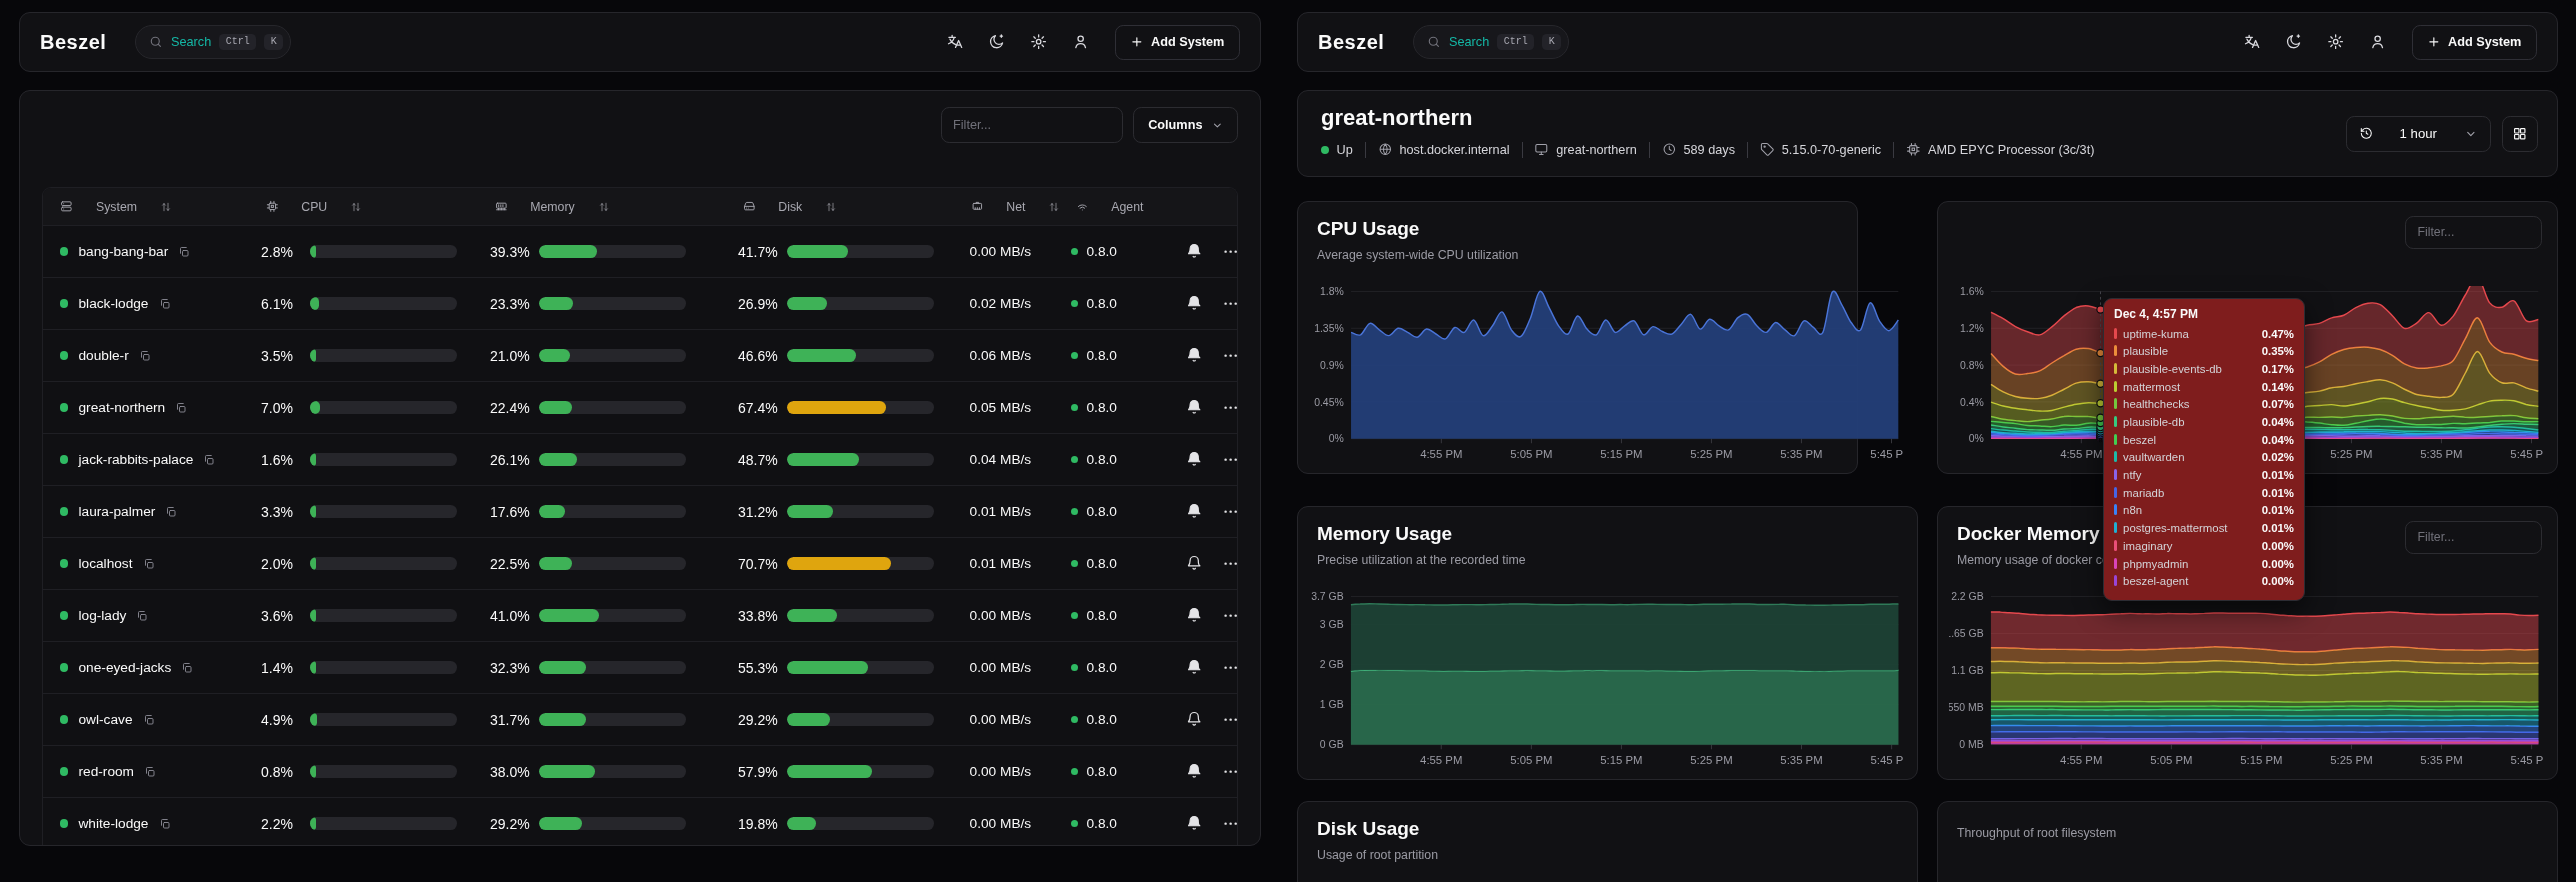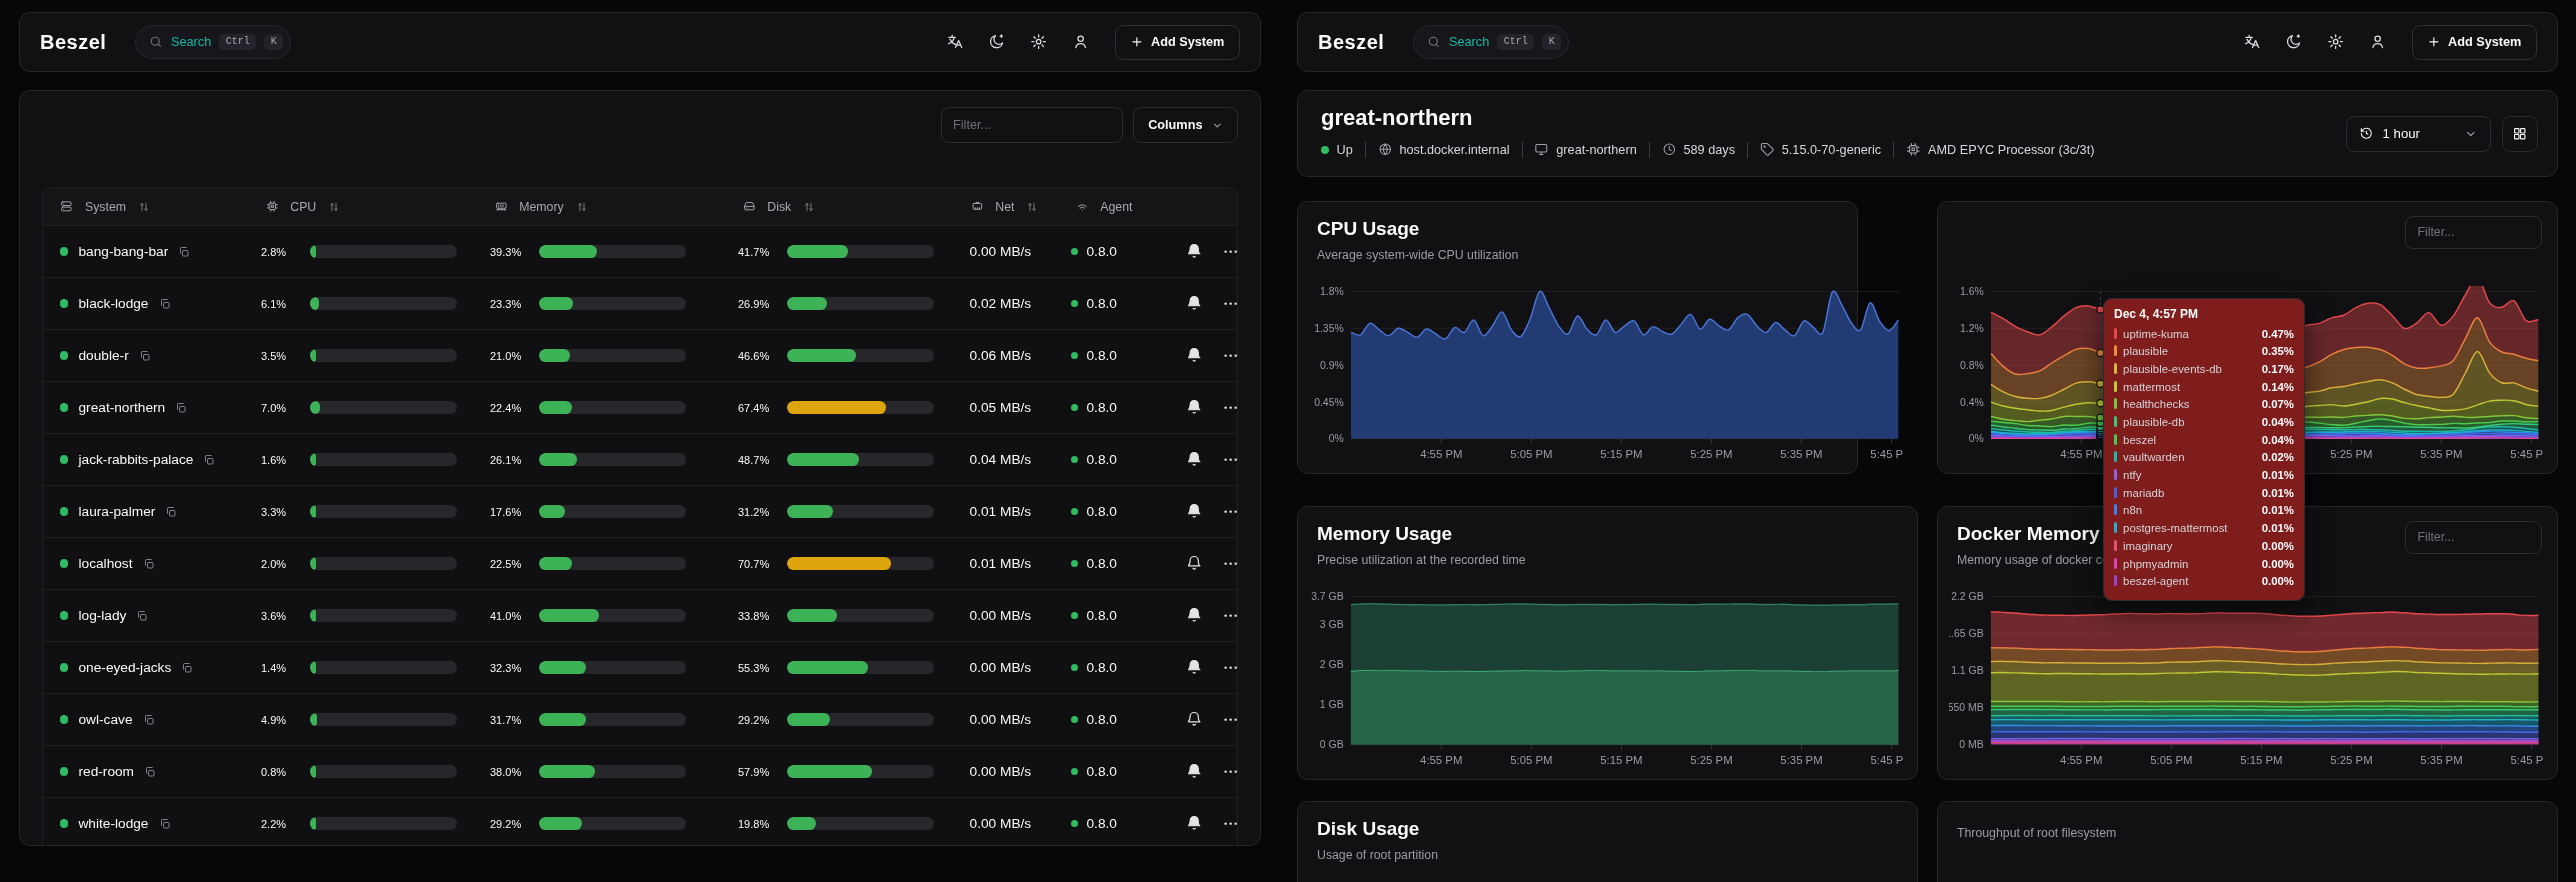--- a/index.html
+++ b/index.html
@@ -25,44 +25,44 @@
   
   .panel-head{position:absolute;left:22px;top:18px}
   .panel-head h1{font-size:22px;font-weight:700}
   .panel-head p{font-size:13.2px;color:var(--muted);margin-top:8.2px}
   .filterbox{position:absolute;height:36px;border:0.9px solid #2c2c31;border-radius:8.2px;background:transparent;color:var(--txt);font-size:12.7px;padding:0 11px;font-family:"Liberation Sans",sans-serif}
   .filterbox::placeholder{color:var(--faint)}
   .colsbtn{position:absolute;display:flex;align-items:center;gap:8.2px;height:36px;padding:0 13.7px;border:0.9px solid #2c2c31;border-radius:8.2px;font-size:12.7px;font-weight:600;cursor:pointer;color:var(--txt)}
   .tablewrap{position:absolute;left:22px;right:22px;top:96px;bottom:0;border:0.9px solid var(--border2);border-radius:9px 9px 0 0;border-bottom:none;overflow:hidden;background:#101013}
   .trow{display:grid;grid-template-columns:218px 229px 248px 228px 105px 106px auto;align-items:center}
   .thead{height:38px;background:#151518;border-bottom:0.9px solid var(--border2);color:#a8a8b0;font-size:12.3px}
-  .thead .hcell{display:flex;align-items:center;gap:12px;padding-left:4.6px}
+  .thead .hcell{display:flex;align-items:center;gap:23px;padding-left:4.6px}
   .thead .hcell.first{padding-left:17.3px}
   .thead .sort{color:#8b8b94;cursor:pointer;display:flex}
   .rrow{height:52px;border-bottom:0.9px solid var(--border2);cursor:pointer}
   .syscell{display:flex;align-items:center;gap:10px;padding-left:17.3px;font-size:13.7px}
   .dot{width:8.2px;height:8.2px;border-radius:50%;background:var(--green);flex:none}
   .copy{color:#8f8f98;display:flex;cursor:pointer}
   .metric{display:flex;align-items:center}
-  .metric .val{width:49px;font-size:11px}
+  .metric .val{width:49px;font-size:14px}
   .meter{width:147px;height:12.7px;border-radius:6.4px;background:var(--meter);overflow:hidden}
   .meter i{display:block;height:100%;border-radius:6.4px;background:var(--meterfill);min-width:6.4px}
   .meter i.warn{background:var(--meterwarn)}
   .netcell{font-size:13.7px;padding-left:3.6px}
   .agentcell{display:flex;align-items:center;gap:8.2px;font-size:13.7px}
   .agentcell .dot{width:7.3px;height:7.3px}
   .actions{display:flex;align-items:center;gap:20px;padding-left:9px;color:#e4e4e7}
   .actions .abtn{cursor:pointer;display:flex}
   
   .sys-title{position:absolute;left:23px;top:13.7px;font-size:22px;font-weight:700}
   .statusline{position:absolute;left:23px;top:51px;display:flex;align-items:center;gap:12px;font-size:12.7px;color:#d6d6db}
   .statusline .item{display:flex;align-items:center;gap:7.3px}
   .statusline .item svg{color:#a1a1aa}
   .sep{width:0.9px;height:15.5px;background:#3a3a41}
-  .timebtn{position:absolute;right:66px;top:24.6px;width:145px;height:36px;border:0.9px solid #2c2c31;border-radius:8.2px;display:flex;align-items:center;gap:9px;padding:0 12px;font-size:13.2px;cursor:pointer}
+  .timebtn{position:absolute;right:66px;top:24.6px;width:145px;height:36px;border:0.9px solid #2c2c31;border-radius:8.2px;display:flex;align-items:center;gap:26px;padding:0 12px;font-size:13.2px;cursor:pointer}
   .timebtn .chev{margin-left:auto;color:#a1a1aa}
   .gridbtn{position:absolute;right:19px;top:24.6px;width:36px;height:36px;border:0.9px solid #2c2c31;border-radius:8.2px;display:flex;align-items:center;justify-content:center;cursor:pointer}
   
   .chead{position:absolute;left:19px;top:16.4px;right:164px}
   .chead h2{font-size:19px;font-weight:700;white-space:nowrap}
   .chead p{font-size:12.3px;color:var(--muted);margin-top:7.3px;white-space:nowrap}
   .cfilter{position:absolute;right:14.6px;top:13.7px;width:137px;height:33px;border:0.9px solid #2c2c31;border-radius:8.2px;background:transparent;color:var(--txt);font-size:12.3px;padding:0 11px;font-family:"Liberation Sans",sans-serif}
   .cfilter::placeholder{color:var(--faint)}
   .plot{position:absolute;left:11px;right:12.7px;top:84px;bottom:7.3px}
   .plot svg{position:absolute;inset:0}

